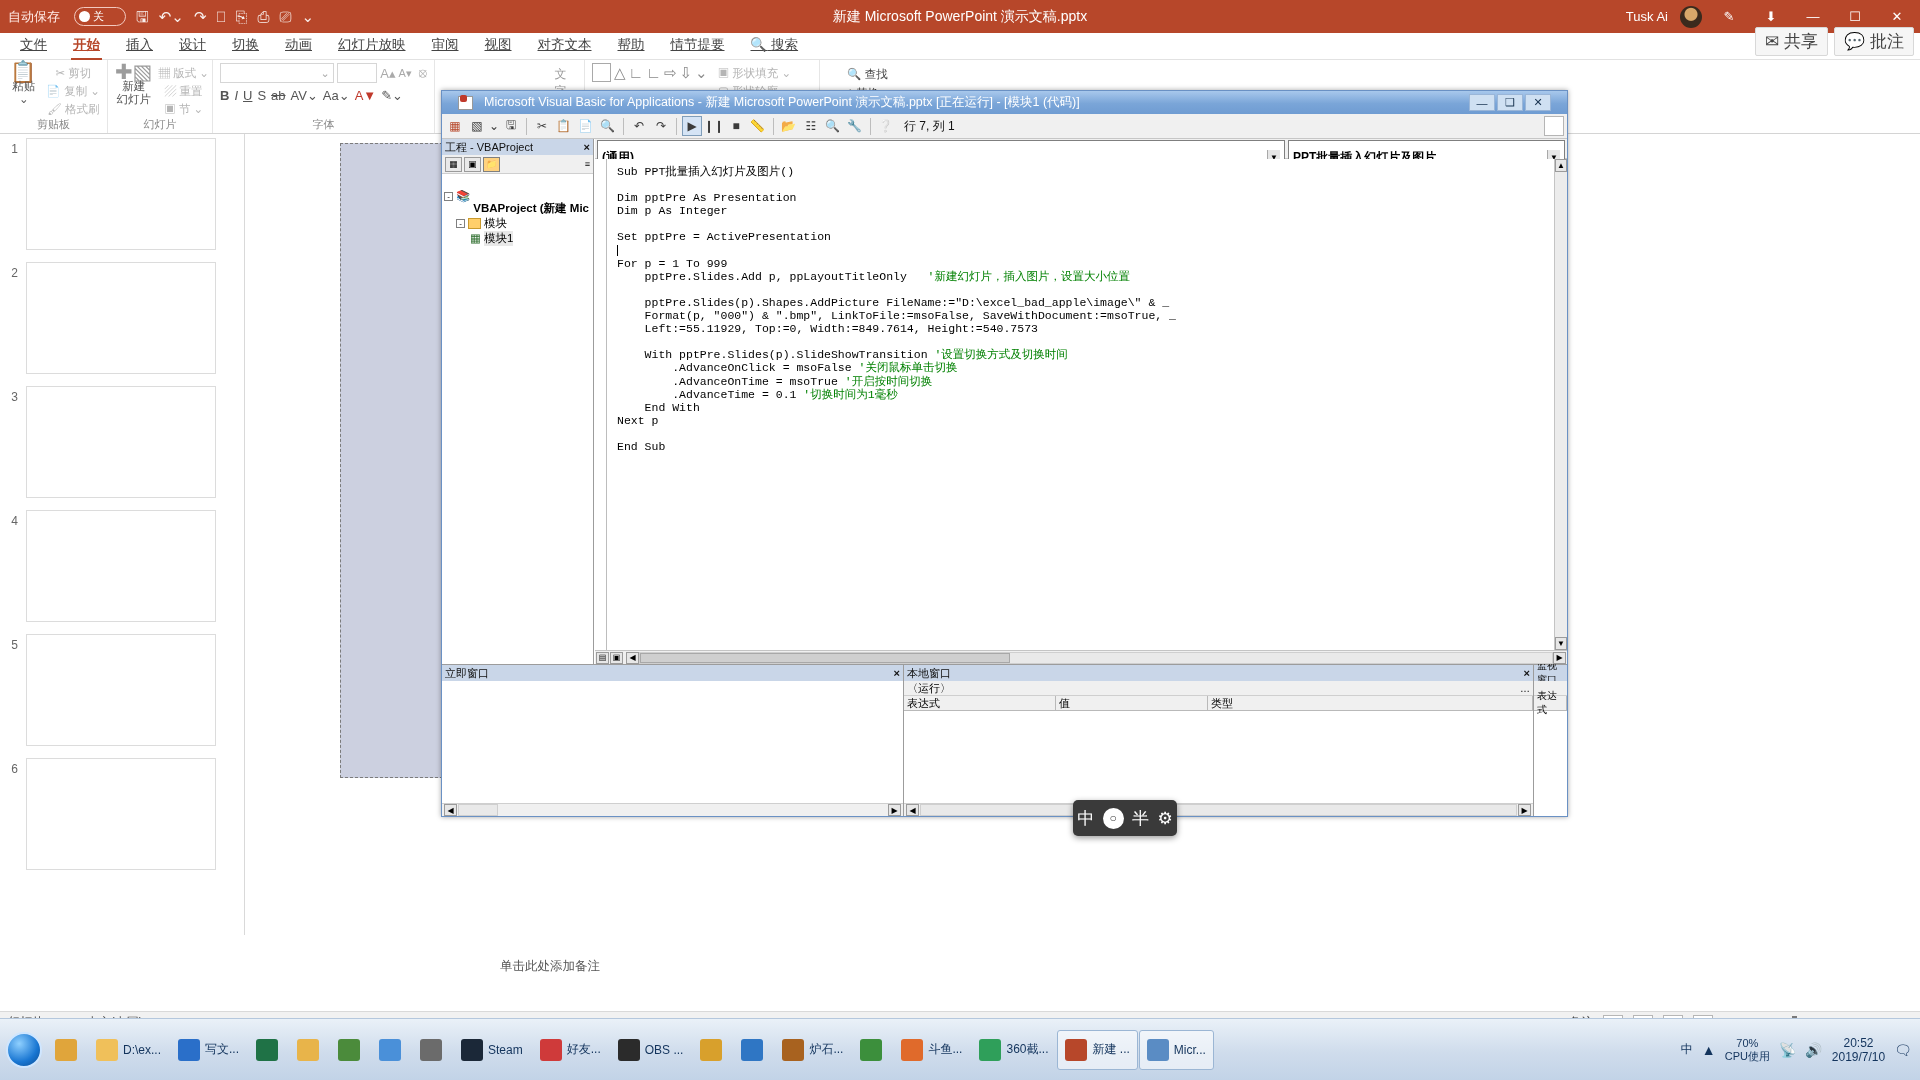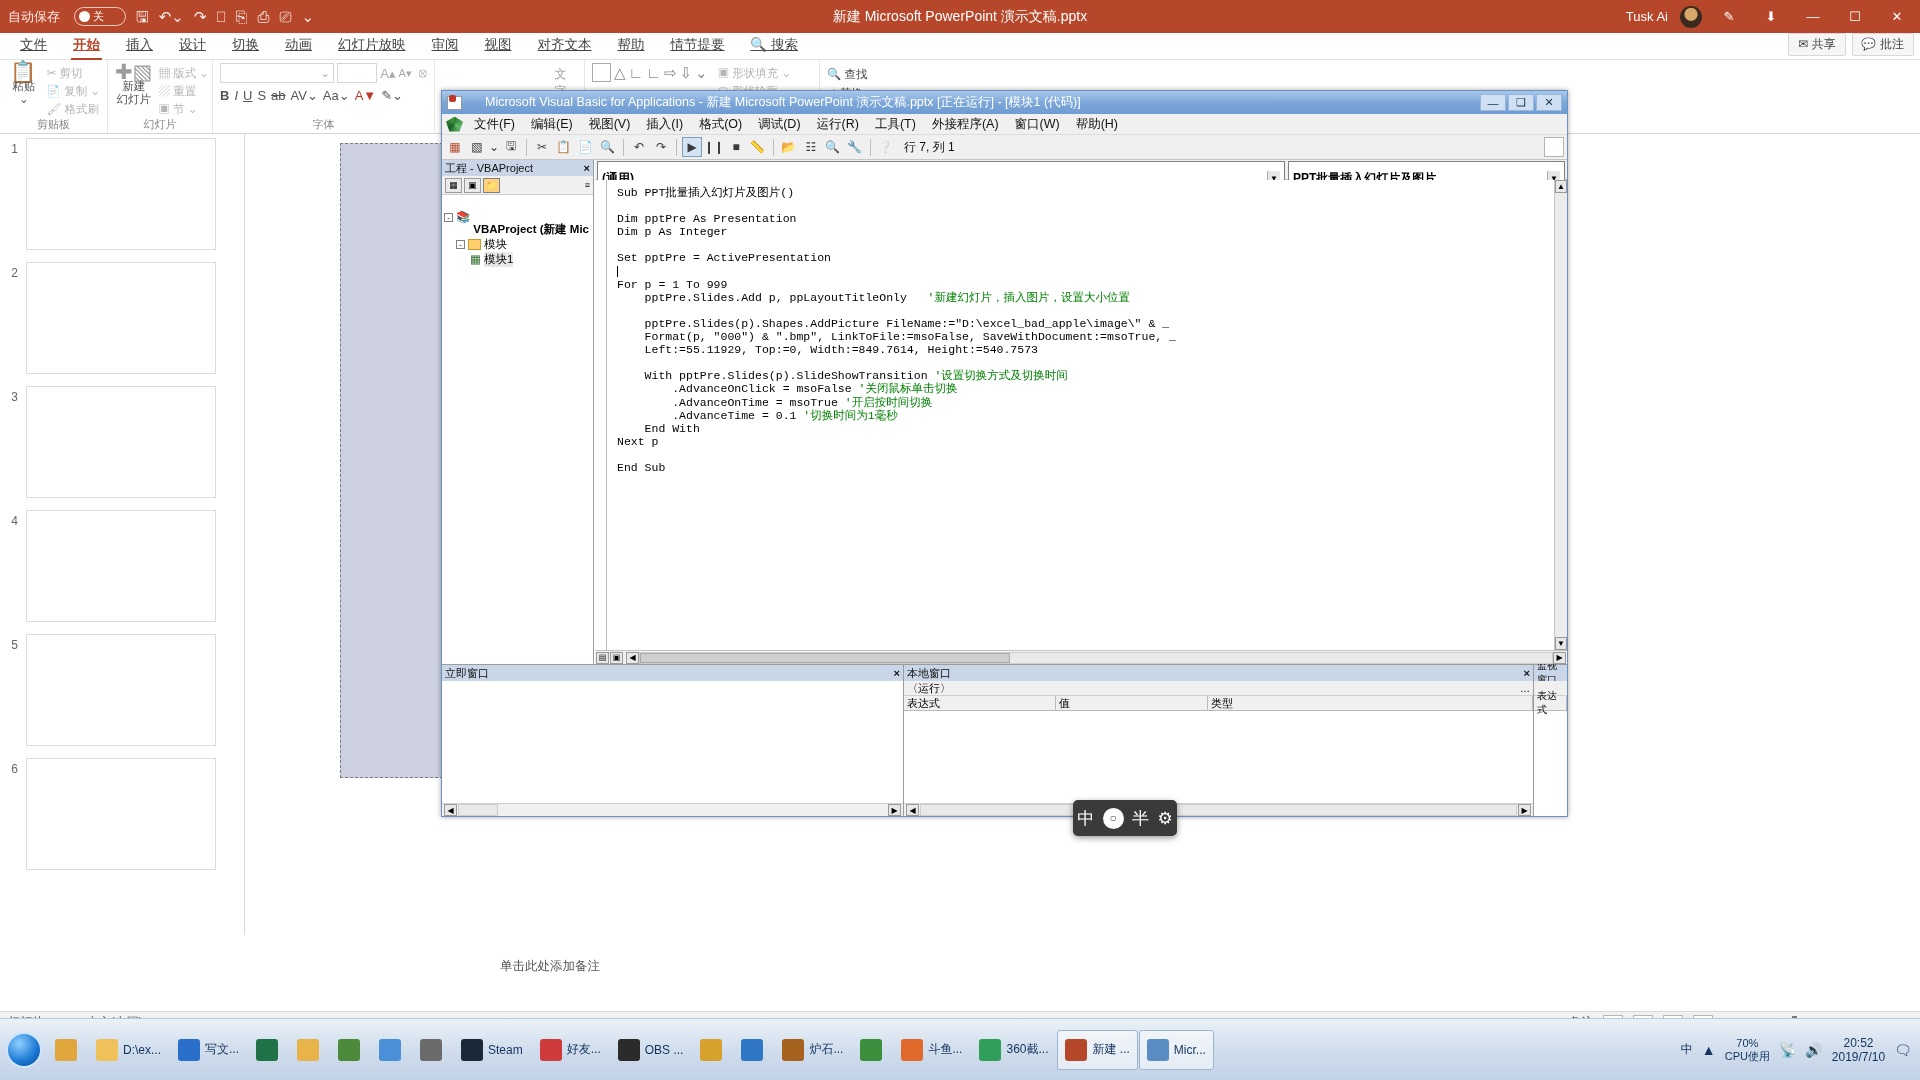--- a/index.html
+++ b/index.html
@@ -35,29 +35,29 @@
   .wbtn { width:30px;height:24px;display:flex;align-items:center;justify-content:center;font-size:13px;}
   .pp-tabs {
     height:27px; background:#fff; display:flex; align-items:flex-end; padding-left:8px; gap:2px;
     border-bottom:1px solid #e2e2e2; position:relative;
   }
   .pp-tab { padding:4px 12px 5px; font-size:13.5px; color:#444; position:relative;text-decoration:underline; }
   .pp-tab.active { color:#b7472a; font-weight:600; }
   .pp-tab.active::after { content:""; position:absolute;left:10px;right:10px;bottom:-1px;height:2.5px;background:#b7472a;}
   .pp-tab.srch { color:#444; }
   .pp-tabs-right { margin-left:auto; display:flex; align-items:center; gap:6px; padding-right:6px; padding-bottom:3px;}
-  .share-btn { border:1px solid #d8d8d8;border-radius:2px;padding:2px 9px;font-size:12px;color:#444;background:#f6f6f6;}
+  .share-btn { border:1px solid #d8d8d8;border-radius:2px;padding:2px 9px;font-size:17px;color:#444;background:#f6f6f6;}
   .pp-ribbon { height:74px; background:#fff; border-bottom:1px solid #d4d4d4; display:flex; position:relative; }
   .rgroup { border-right:1px solid #e6e6e6; padding:3px 7px 0; position:relative; display:flex; flex-direction:column; }
   .rgroup-label { position:absolute; bottom:1px; left:0; right:0; text-align:center; font-size:11px; color:#888; }
   .rbody { display:flex; gap:6px; align-items:flex-start; }
   .bigbtn { width:58px; text-align:center; font-size:11.5px; color:#555; line-height:13px; padding-top:2px;}
   .bigbtn .gly { font-size:21px; display:block; color:#9c9c9c; margin-bottom:2px;}
   .smallcol { display:flex; flex-direction:column; gap:3px; padding-top:3px;}
-  .smallitem { font-size:11.5px; color:#b5b5b5; white-space:nowrap; }
+  .smallitem { font-size:11.5px; color:#b5b5b5; white-space:nowrap;text-align:center; }
   .fontbar1 { display:flex; gap:3px; align-items:center; }
   .fontbox { width:118px;height:20px;border:1px solid #d6d6d6;background:#fff;font-size:11px;
              display:flex;align-items:center;justify-content:flex-end;padding-right:3px;color:#aaa;}
   .fontbox.sm { width:42px; }
   .fontbar2 { display:flex; gap:5px; align-items:center; padding-top:5px; color:#555; font-size:13px;}
   .fontbar2 .b { font-weight:bold; } .fontbar2 .i{font-style:italic;} .fontbar2 .u{text-decoration:underline;}
   .fontbar2 .s{text-decoration:line-through;}
   .para-rows { display:flex;flex-direction:column;gap:4px;padding-top:3px; }
   .para-row { display:flex;gap:7px;align-items:center;font-size:12px;color:#9a9a9a;}
   .shapes-grid { display:flex; gap:3px; align-items:center; font-size:15px; color:#8a8a8a; }
@@ -84,21 +84,21 @@
   .zoom-slider { width:96px;height:3px;background:#bdbdbd;position:relative; }
   .zoom-knob { position:absolute; left:52px; top:-5px; width:5px;height:13px;background:#7a7a7a;}
   
   #vbe {
     position:absolute; left:441px; top:90px; width:1127px; height:727px;
     background:#f0f0f0; border:1px solid #6a91c4; box-shadow:0 0 5px rgba(0,0,0,.35);
     display:flex; flex-direction:column;
   }
   .vbe-title {
     height:23px; background:linear-gradient(#a8c8ec,#7aa5d8 55%,#6f9cd2);
-    display:flex; align-items:center; padding:0 5px; gap:23px; color:#fff; font-size:12.5px;
+    display:flex; align-items:center; padding:0 16px; gap:11px; color:#fff; font-size:12.5px;
   }
   .vbe-ico { width:15px;height:14px;background:#fff;border:1px solid #999;position:relative;}
   .vbe-ico::after{content:"";position:absolute;left:1px;top:-2px;width:7px;height:7px;background:#c0392b;border-radius:2px;}
   .vbe-title-right { margin-left:auto; display:flex; gap:2px;}
   .vbe-wb { width:26px;height:17px;border:1px solid #9ab6d8;background:#cfe0f2;
             display:flex;align-items:center;justify-content:center;font-size:11px;color:#16314f;}
   .vbe-menu { height:21px; background:#f0f0f0; display:flex; align-items:center; padding-left:4px; gap:0; font-size:12.5px; color:#111;
               border-bottom:1px solid #dcdcdc;}
   .vbe-menu .mi { padding:2px 8px; }
   .vbe-menu .logo { width:17px;height:15px;margin-right:3px;
@@ -420,34 +420,20 @@
   <div class="vbe-title">
     <span class="vbe-ico"></span>
     <span>Microsoft Visual Basic for Applications - 新建 Microsoft PowerPoint 演示文稿.pptx [正在运行] - [模块1 (代码)]</span>
     <span class="vbe-title-right">
       <span class="vbe-wb">—</span>
       <span class="vbe-wb">❑</span>
       <span class="vbe-wb">✕</span>
     </span>
   </div>
 
-  <div class="vbe-menu">
-    <span class="logo"></span>
-    <span class="mi">文件(F)</span>
-    <span class="mi">编辑(E)</span>
-    <span class="mi">视图(V)</span>
-    <span class="mi">插入(I)</span>
-    <span class="mi">格式(O)</span>
-    <span class="mi">调试(D)</span>
-    <span class="mi">运行(R)</span>
-    <span class="mi">工具(T)</span>
-    <span class="mi">外接程序(A)</span>
-    <span class="mi">窗口(W)</span>
-    <span class="mi">帮助(H)</span>
-  </div>
 
   <div class="vbe-toolbar">
     <span class="tb-ic" style="color:#b7472a">▦</span>
     <span class="tb-ic">▧</span>
     <span class="tb-ic" style="width:10px">⌄</span>
     <span class="tb-ic">🖫</span>
     <span class="tb-sep"></span>
     <span class="tb-ic">✂</span>
     <span class="tb-ic">📋</span>
     <span class="tb-ic">📄</span>

